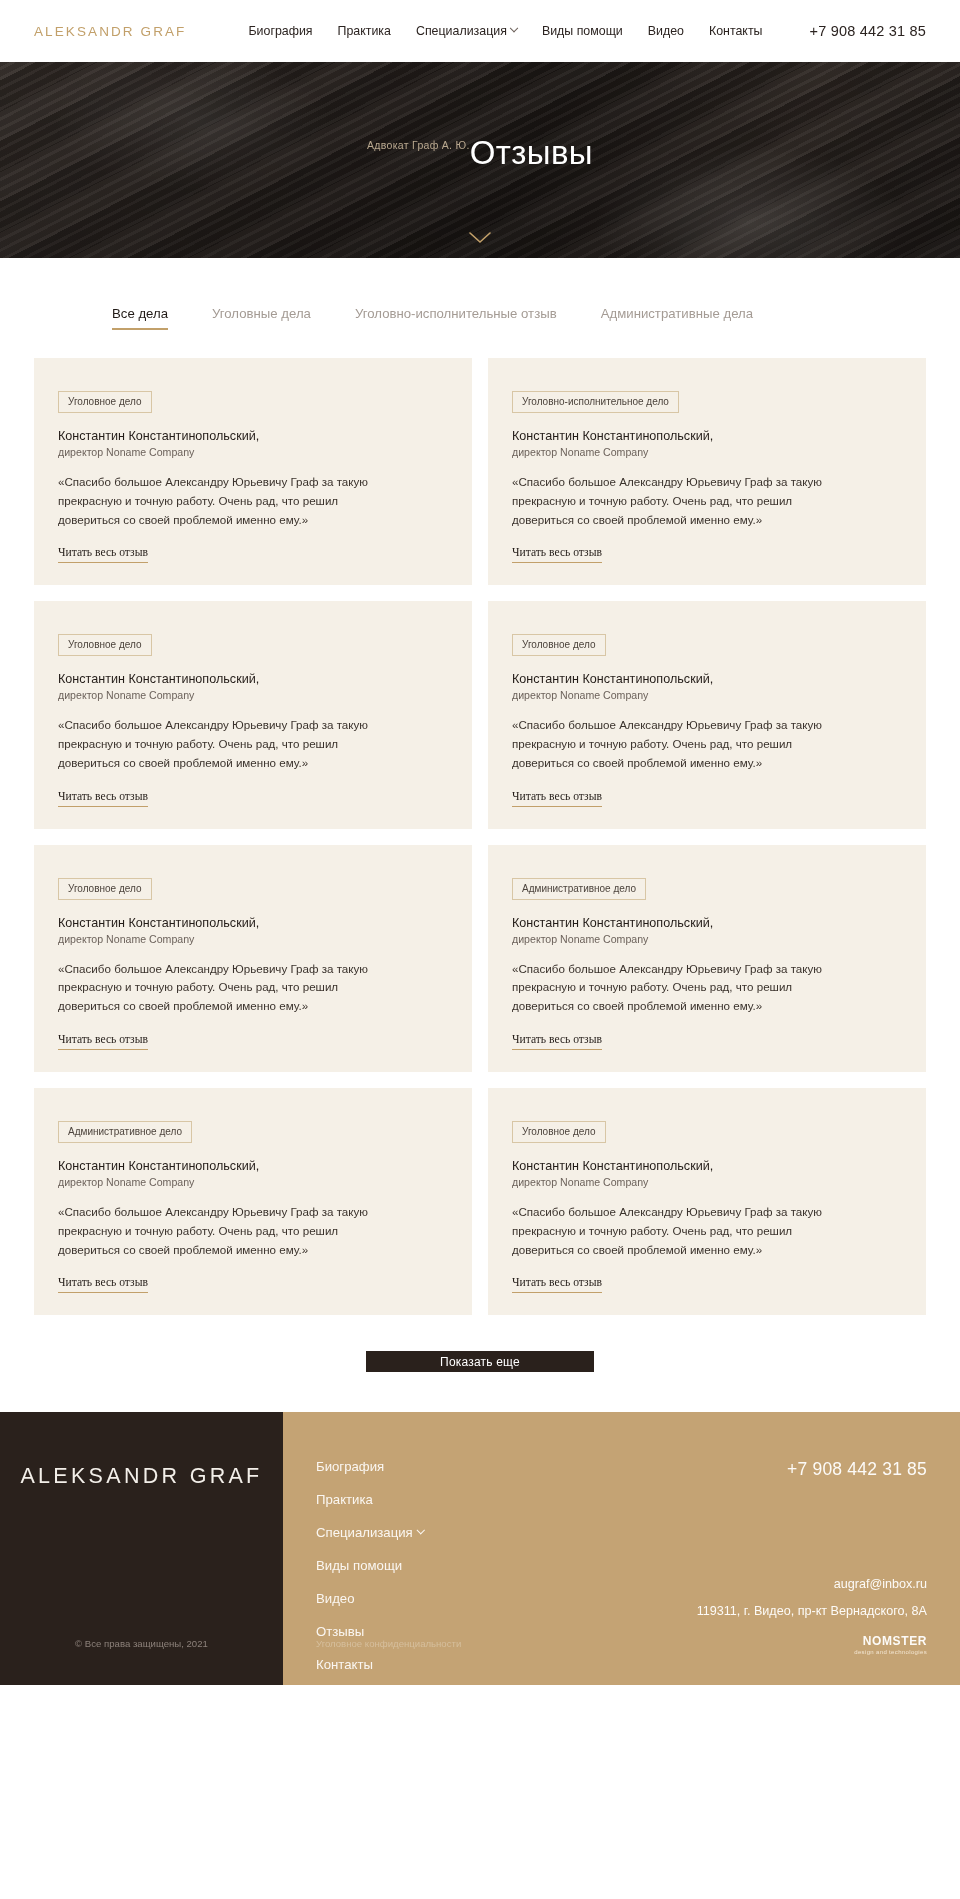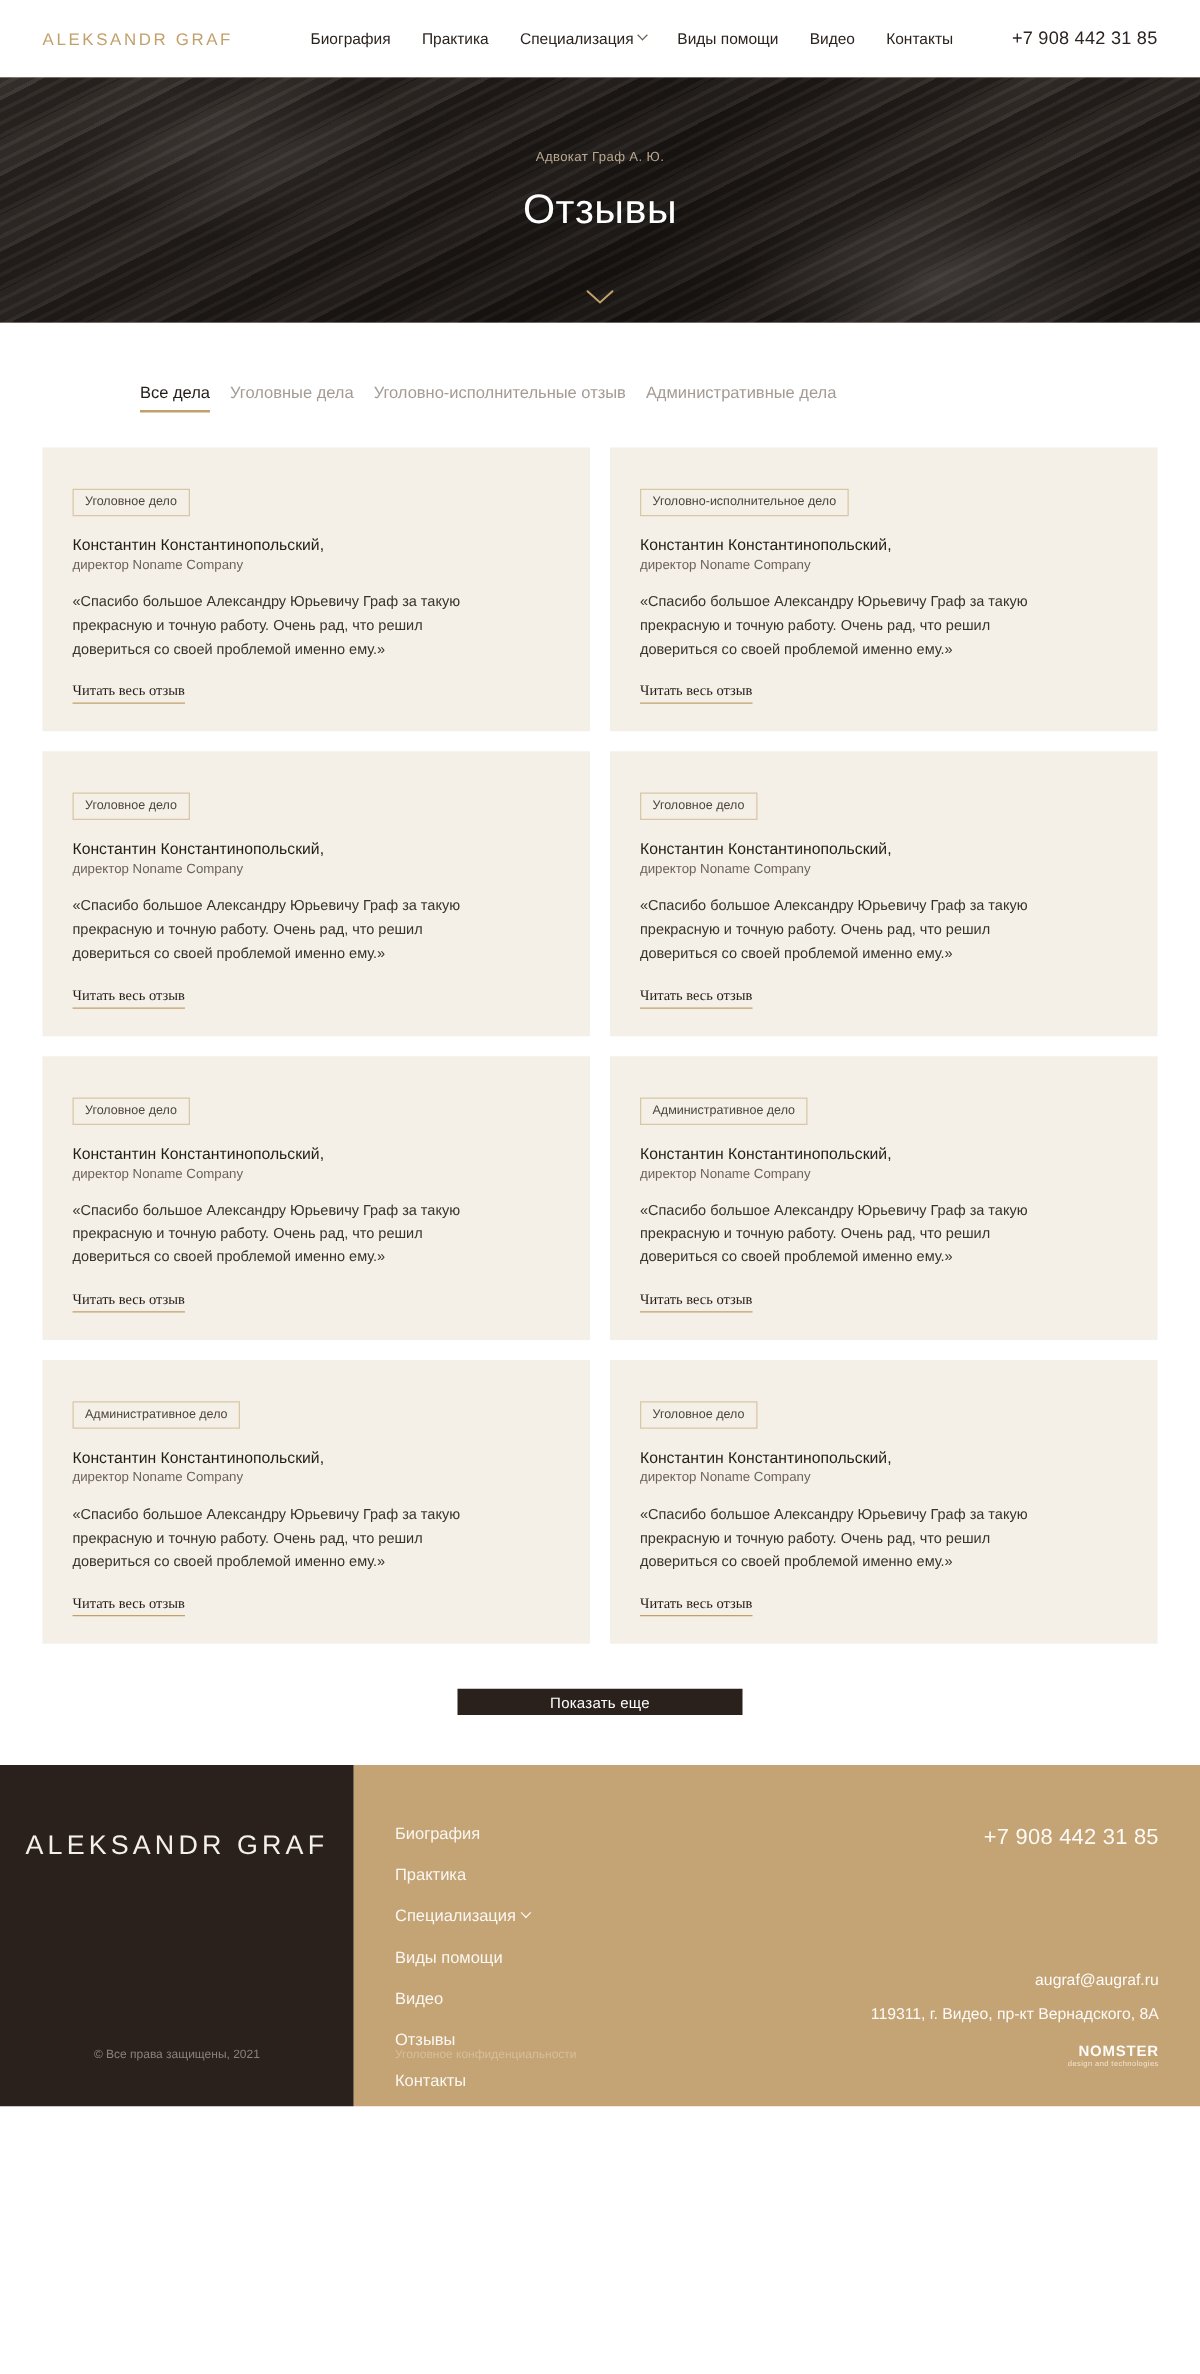--- a/index.html
+++ b/index.html
@@ -84,21 +84,21 @@
     background:
       radial-gradient(ellipse 240px 120px at 78% 82%, rgba(255,255,255,0.10), transparent 65%),
       radial-gradient(ellipse 200px 100px at 20% 30%, rgba(255,255,255,0.07), transparent 70%),
       linear-gradient(180deg, rgba(0,0,0,0.28), rgba(0,0,0,0.42));
   }
   .hero-inner {
     position: relative;
     z-index: 2;
     height: 100%;
     display: flex;
-    flex-direction: column;
+    flex-direction: row;
     align-items: center;
     justify-content: center;
     padding-bottom: 14px;
   }
   .hero-crumb {
     font-size: 10.5px;
     color: #b9a88f;
     letter-spacing: 0.3px;
     margin-bottom: 16px;
   }
@@ -115,21 +115,21 @@
     transform: translateX(-50%);
     z-index: 3;
     cursor: pointer;
   }
   .hero-scroll svg { display: block; }
 
   
   .tabs-wrap { padding: 48px 34px 0 34px; }
   .tabs {
     display: flex;
-    gap: 16px;
+    gap: 44px;
     padding-left: 78px;
   }
   .tab {
     font-size: 13.2px;
     color: #a49b94;
     padding-bottom: 9px;
     cursor: pointer;
     white-space: nowrap;
     position: relative;
   }
@@ -418,21 +418,21 @@
         <div class="footer-nav-item">
           <span>Видео</span>
         </div>
         <div class="footer-nav-item">
           <span>Отзывы</span>
         </div>
         <div class="footer-nav-item">
           <span>Контакты</span>
         </div>
       </nav>
-    <div class="footer-contact footer-email">augraf@augraf.ru</div>
+    <div class="footer-contact footer-email">augraf@inbox.ru</div>
     <div class="footer-contact footer-address">119311, г. Видео, пр-кт Вернадского, 8А</div>
     <div class="footer-policy">Уголовное конфиденциальности</div>
     <div class="nomster">
       <div class="nomster-name">NOMSTER</div>
       <div class="nomster-tag">design and technologies</div>
     </div>
   </div>
 </footer>
 
 </body></html>

